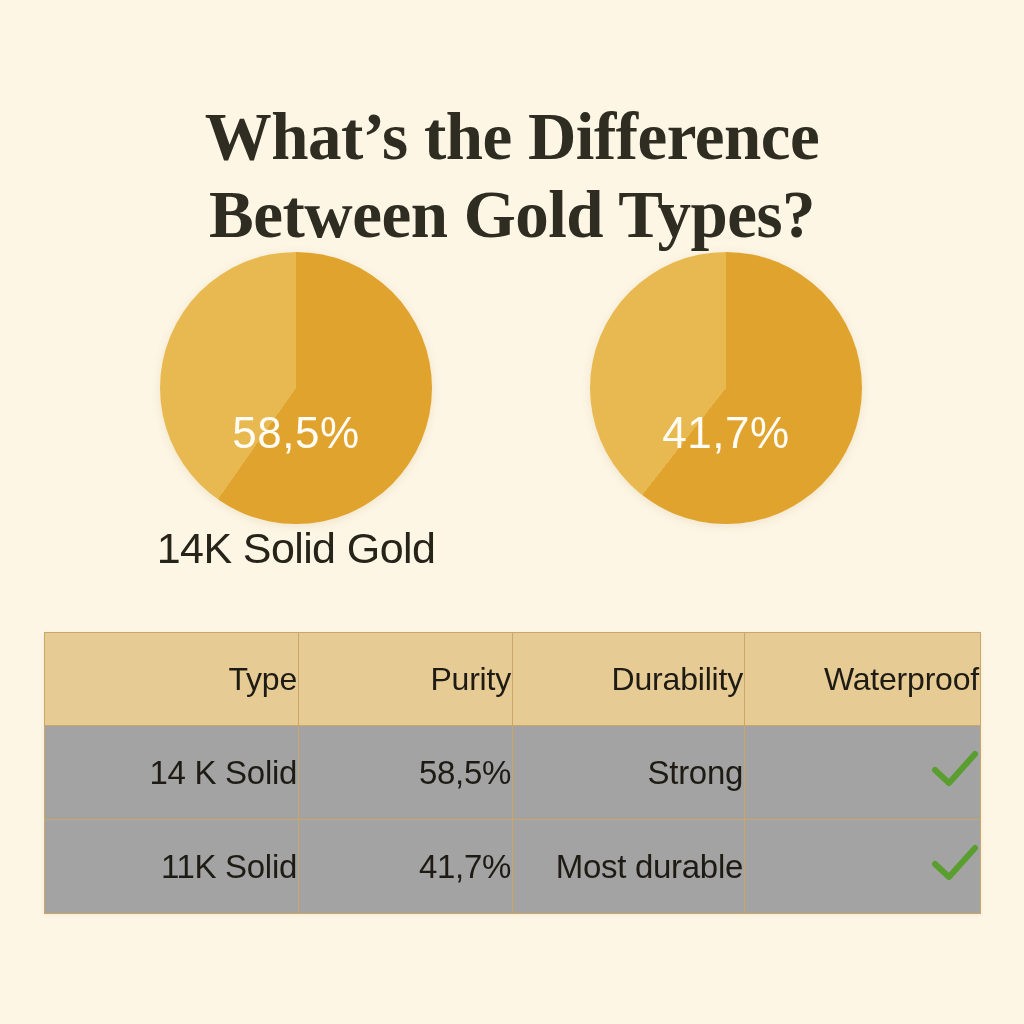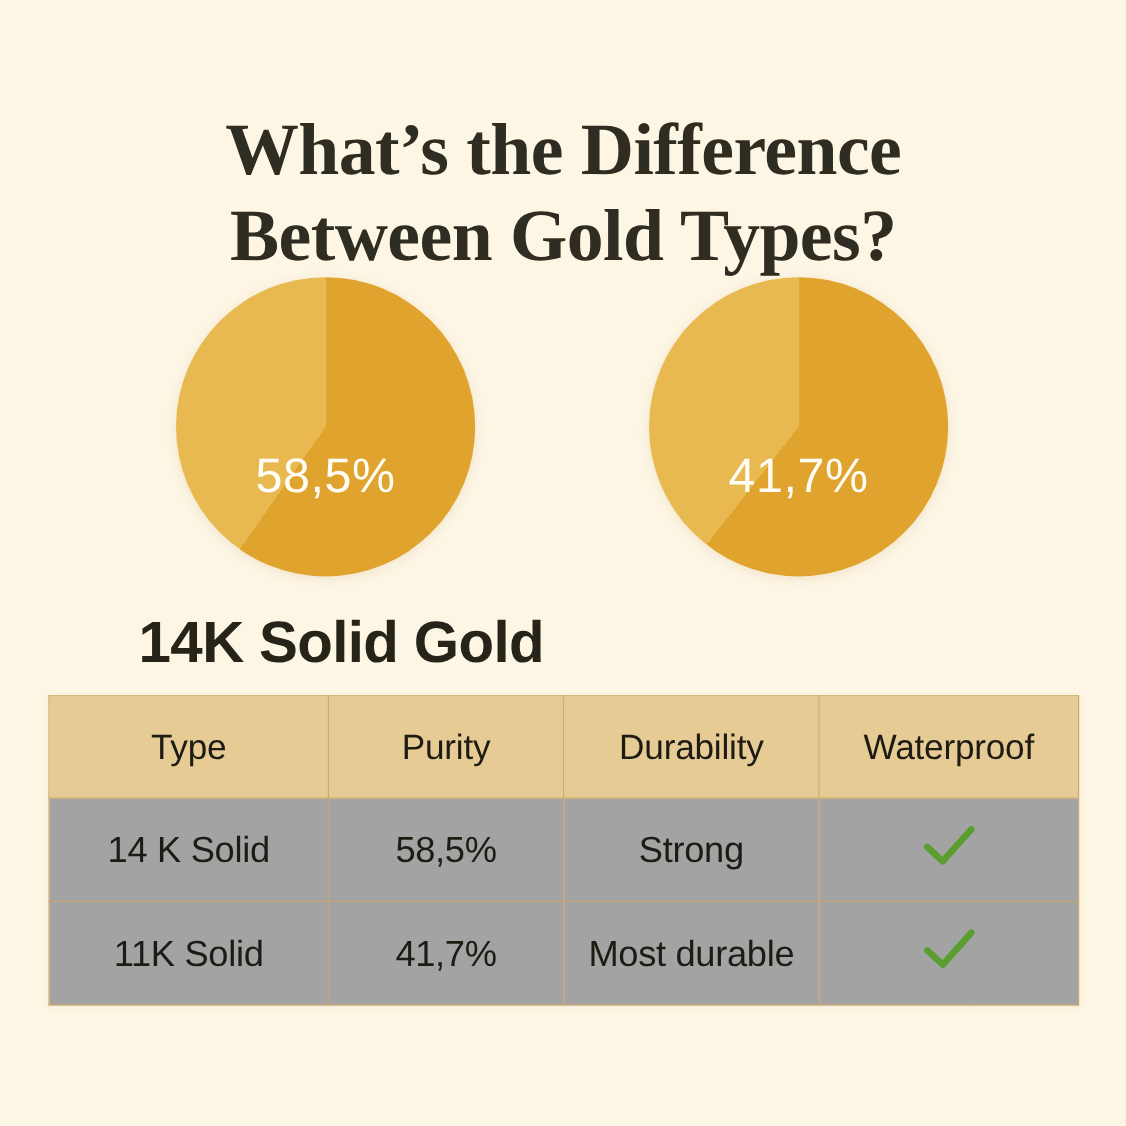--- a/index.html
+++ b/index.html
@@ -74,23 +74,22 @@
     right: 0;
     top: 157px;
     text-align: center;
     color: #fffdf6;
     font-size: 44px;
     font-weight: 400;
     letter-spacing: 0.5px;
     line-height: 48px;
   }
   .chart-caption {
-    margin-top: 30px;
-    font-size: 53px;
-    font-weight: 700;
+    font-size: 43px;
+    font-weight: 400;
     color: #262419;
     letter-spacing: -0.6px;
     white-space: nowrap;
   }
 
   
   .table {
     position: absolute;
     left: 44px;
     top: 632px;
@@ -100,21 +99,21 @@
     table-layout: fixed;
     box-shadow: 0 1px 4px rgba(170,130,50,0.10);
   }
   .table col.c0 { width: 254px; }
   .table col.c1 { width: 214px; }
   .table col.c2 { width: 232px; }
   .table col.c3 { width: 236px; }
 
   .table th, .table td {
     border: 1px solid #c8a868;
-    text-align: center;
+    text-align: right;
     vertical-align: middle;
     font-weight: 400;
     margin-top: 28px;
   }
   .table thead th {
     background: #e7cb94;
     height: 90px;
     font-size: 32px;
     color: #1d1b14;
     letter-spacing: -0.2px;

